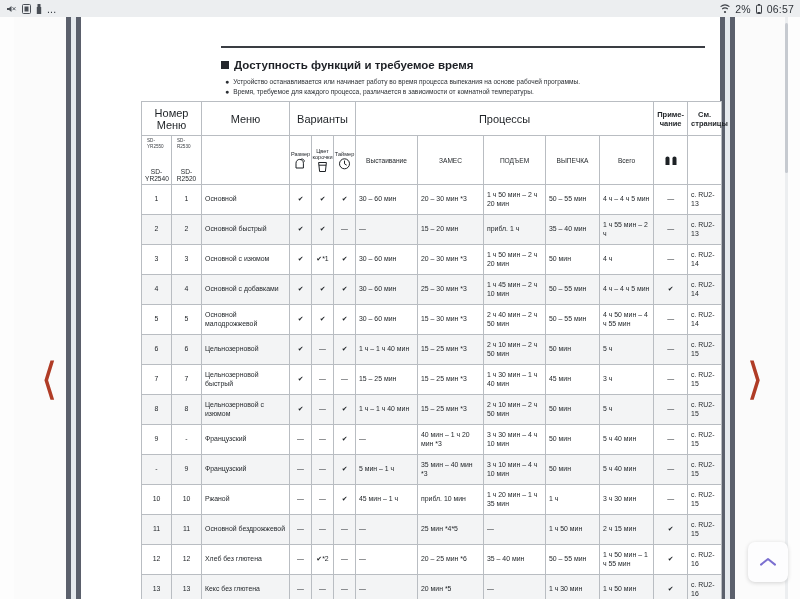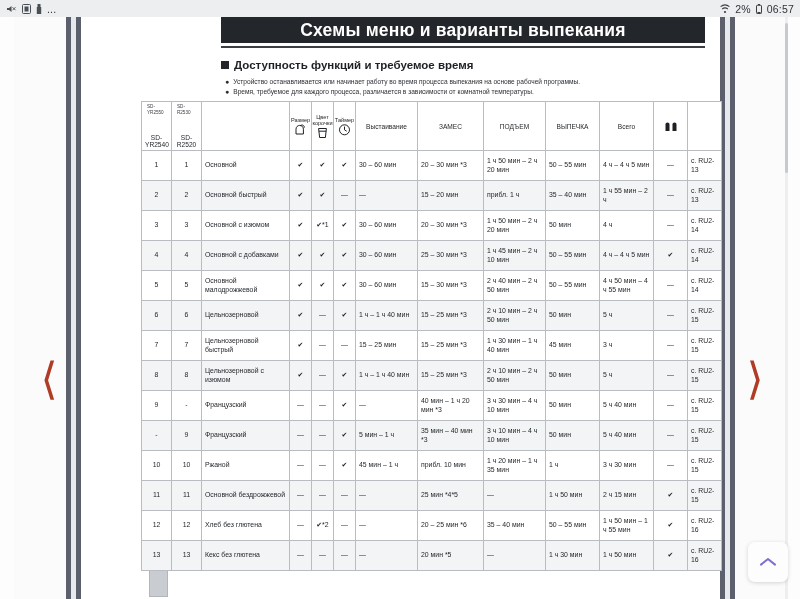--- a/index.html
+++ b/index.html
@@ -226,21 +226,20 @@
     <div class="crosshair right">
         <span></span>
       </div>
 
     <div class="rail left"></div>
     <div class="rail right"></div>
 
     <div class="sheet">
       <div class="sheet-inner">
 
-        <div class="doc-title">Схемы меню и варианты выпекания</div>
         <div class="title-rule"></div>
 
         <div class="sec-head">
           <span class="sec-sq"></span>
           <span>Доступность функций и требуемое время</span>
         </div>
 
         <div class="bullets">
           <div class="bullet">
             <span class="dot">●</span>
@@ -271,20 +270,37 @@
               <col style="width:62px">
                 <col style="width:66px">
                 <col style="width:62px">
               <col style="width:54px">
                 <col style="width:54px">
               <col style="width:34px">
                 <col style="width:34px">
             </colgroup>
 
             <tbody>
+                <tr class="hdr-main">
+              <td colspan="2">
+                <div>Номер</div>
+                <div>Меню</div>
+              </td>
+              <td>Меню</td>
+              <td colspan="3">Варианты</td>
+              <td colspan="5">Процессы</td>
+              <td class="small">
+                <div>Приме-</div>
+                <div>чание</div>
+              </td>
+              <td class="small">
+                <div>См.</div>
+                <div>страницы</div>
+              </td>
+            </tr>
 
             <tr class="hdr-sub">
               <td>
                 <div class="models" style="display: block;">
                   <div>SD-YR2550</div>
                 </div>
               <div>SD-YR2540</div>
                   </td>
               <td>
                 <div class="models" style="display: block;">

